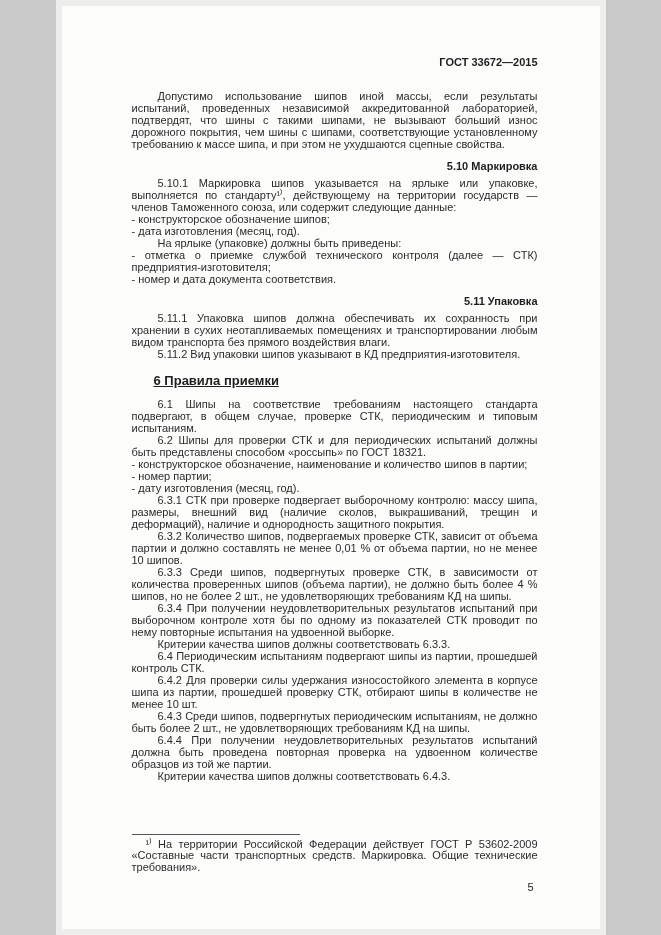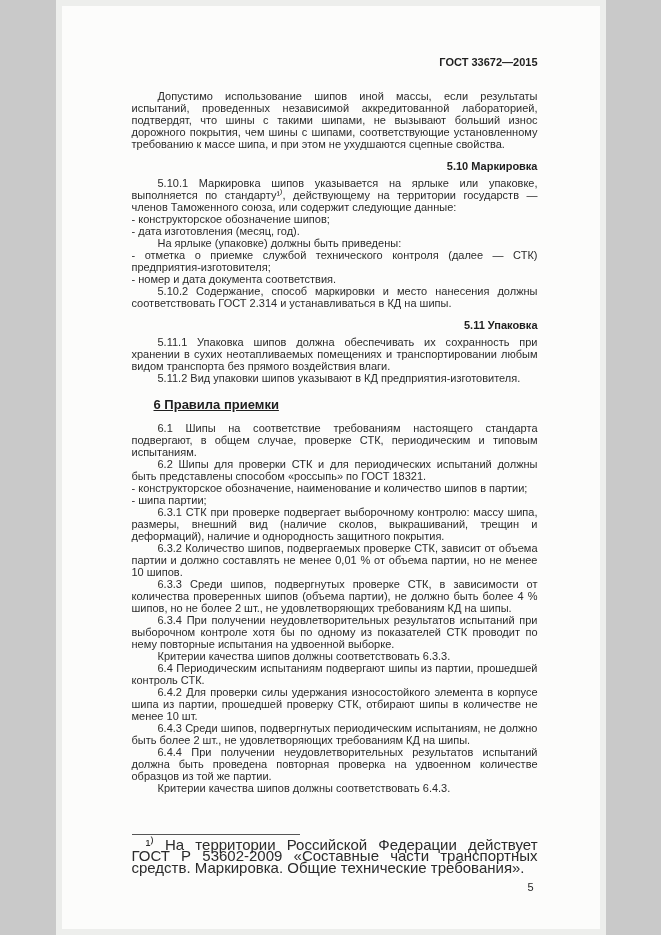--- a/index.html
+++ b/index.html
@@ -65,21 +65,21 @@
     bottom: 56px;
   }
   .footnote-rule {
     width: 168px;
     height: 0;
     border-top: 1px solid #555;
     margin-bottom: 4px;
   }
   .footnote {
     margin: 0;
-    font-size: 15px;
+    font-size: 11px;
     line-height: 11.5px;
     color: #2b2b2b;
     text-align: justify;
     text-indent: 14px;
   }
   .pagenum {
     position: absolute;
     right: 66px;
     bottom: 36px;
     font-size: 11px;
@@ -96,29 +96,29 @@
 
     <div class="content">
       <p class="para">Допустимо использование шипов иной массы, если результаты испытаний, проведенных независимой аккредитованной лабораторией, подтвердят, что шины с такими шипами, не вызывают больший износ дорожного покрытия, чем шины с шипами, соответствующие установленному требованию к массе шипа, и при этом не ухудшаются сцепные свойства.</p>
       <p class="h3">5.10 Маркировка</p>
       <p class="para">5.10.1 Маркировка шипов указывается на ярлыке или упаковке, выполняется по стандарту¹⁾, действующему на территории государств — членов Таможенного союза, или содержит следующие данные:</p>
       <p class="list">- конструкторское обозначение шипов;</p>
       <p class="list">- дата изготовления (месяц, год).</p>
       <p class="para">На ярлыке (упаковке) должны быть приведены:</p>
       <p class="list">- отметка о приемке службой технического контроля (далее — СТК) предприятия-изготовителя;</p>
       <p class="list">- номер и дата документа соответствия.</p>
-      <p class="para">5.10.2 Содержание, способ маркировки и место нанесения должны соответствовать ГОСТ 2.314 и устанавливаться в КД на шипы.</p>
       <p class="h3">5.11 Упаковка</p>
       <p class="para">5.11.1 Упаковка шипов должна обеспечивать их сохранность при хранении в сухих неотапливаемых помещениях и транспортировании любым видом транспорта без прямого воздействия влаги.</p>
       <p class="para">5.11.2 Вид упаковки шипов указывают в КД предприятия-изготовителя.</p>
       <p class="h2">6 Правила приемки</p>
       <p class="para">6.1 Шипы на соответствие требованиям настоящего стандарта подвергают, в общем случае, проверке СТК, периодическим и типовым испытаниям.</p>
       <p class="para">6.2 Шипы для проверки СТК и для периодических испытаний должны быть представлены способом «россыпь» по ГОСТ 18321.</p>
       <p class="list">- конструкторское обозначение, наименование и количество шипов в партии;</p>
-      <p class="list">- шипа партии;</p>
+      <p class="list">- номер партии;</p>
+      <p class="list">- дату изготовления (месяц, год).</p>
       <p class="para">6.3.1 СТК при проверке подвергает выборочному контролю: массу шипа, размеры, внешний вид (наличие сколов, выкрашиваний, трещин и деформаций), наличие и однородность защитного покрытия.</p>
       <p class="para">6.3.2 Количество шипов, подвергаемых проверке СТК, зависит от объема партии и должно составлять не менее 0,01 % от объема партии, но не менее 10 шипов.</p>
       <p class="para">6.3.3 Среди шипов, подвергнутых проверке СТК, в зависимости от количества проверенных шипов (объема партии), не должно быть более 4 % шипов, но не более 2 шт., не удовлетворяющих требованиям КД на шипы.</p>
       <p class="para">6.3.4 При получении неудовлетворительных результатов испытаний при выборочном контроле хотя бы по одному из показателей СТК проводит по нему повторные испытания на удвоенной выборке.</p>
       <p class="para">Критерии качества шипов должны соответствовать 6.3.3.</p>
       <p class="para">6.4 Периодическим испытаниям подвергают шипы из партии, прошедшей контроль СТК.</p>
       <p class="para">6.4.2 Для проверки силы удержания износостойкого элемента в корпусе шипа из партии, прошедшей проверку СТК, отбирают шипы в количестве не менее 10 шт.</p>
       <p class="para">6.4.3 Среди шипов, подвергнутых периодическим испытаниям, не должно быть более 2 шт., не удовлетворяющих требованиям КД на шипы.</p>
       <p class="para">6.4.4 При получении неудовлетворительных результатов испытаний должна быть проведена повторная проверка на удвоенном количестве образцов из той же партии.</p>
       <p class="para">Критерии качества шипов должны соответствовать 6.4.3.</p>

